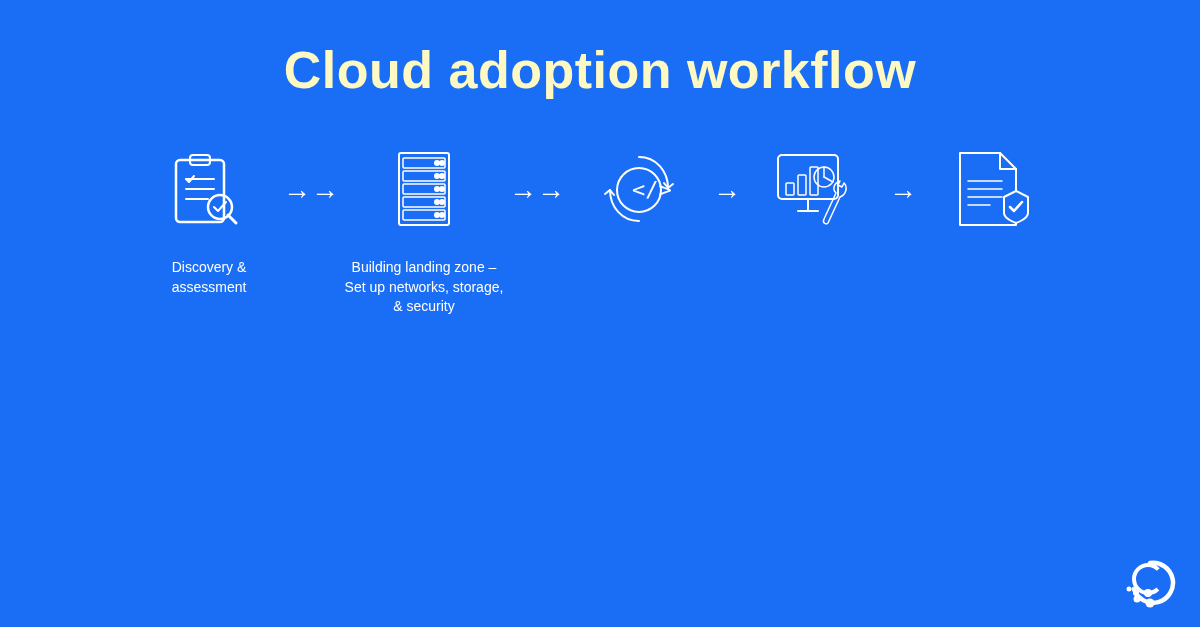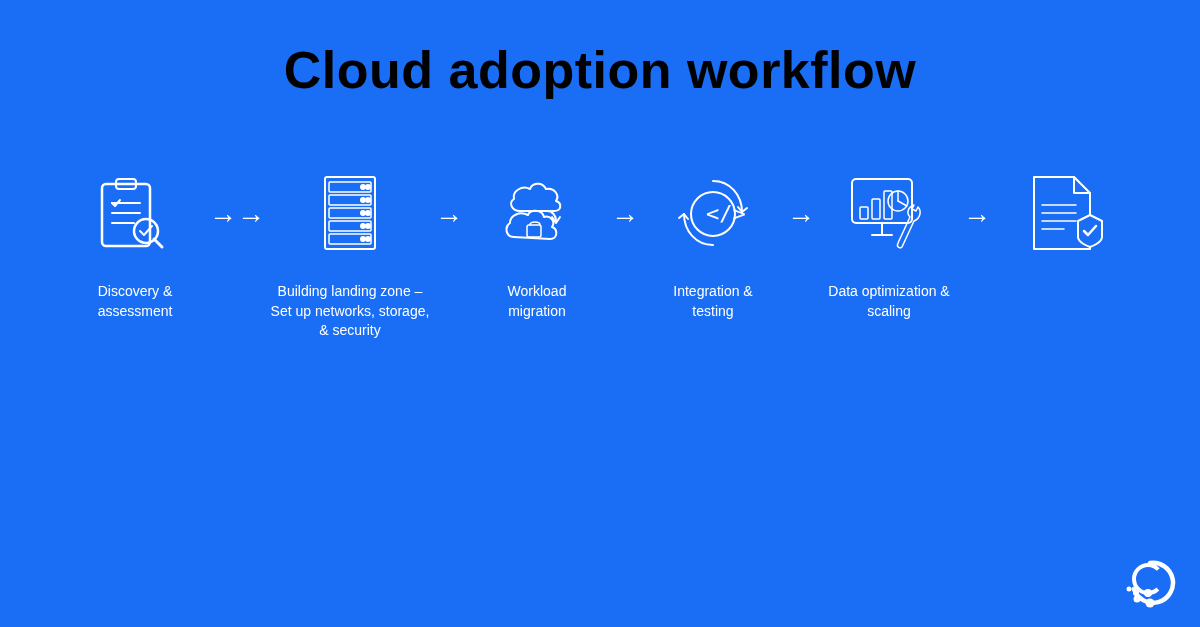--- a/index.html
+++ b/index.html
@@ -8,25 +8,25 @@
       height: 627px;
       background-color: #1a6ef5;
       font-family: 'Segoe UI', Arial, sans-serif;
       overflow: hidden;
       display: flex;
       flex-direction: column;
       align-items: center;
       justify-content: flex-start;
     }
     .title {
-      color: #000000;
+      color: #fef9c3;
       font-size: 52px;
       font-weight: 600;
       margin-top: 40px;
-      margin-bottom: 64px;
+      margin-bottom: 40px;
       letter-spacing: 0.5px;
     }
     .workflow {
       display: flex;
       align-items: flex-start;
       justify-content: center;
       width: 100%;
       padding: 0 20px;
       gap: 0;
     }
@@ -138,55 +138,37 @@
         <circle cx="63" cy="57" r="2" fill="white"></circle>
         <circle cx="58" cy="70" r="2" fill="white"></circle>
         <circle cx="63" cy="70" r="2" fill="white"></circle>
       </svg>
     </div>
     <div class="step-label">Building landing zone –<br>Set up networks, storage,<br>&amp; security</div>
   </div>
 
   <div class="arrow">→</div>
 
-  <div class="step">
-    <div class="icon-box">
-      <svg viewBox="0 0 90 90">
-
-        <path d="M28,42 C20,42 16,34 22,30 C20,22 30,16 38,20 C40,14 50,12 54,20 C62,18 68,26 64,32 C70,34 70,42 62,42 Z" stroke="white" stroke-width="2" fill="none"></path>
-
-        <path d="M55,42 C60,42 64,46 64,52" stroke="white" stroke-width="2" fill="none"></path>
-        <path d="M60,48 L64,54 L68,48" stroke="white" stroke-width="2" fill="none"></path>
-
-        <path d="M22,68 C14,68 12,58 18,54 C18,46 28,42 36,46 C38,40 50,40 52,48 C58,46 64,52 60,58 C66,60 66,70 58,70 Z" stroke="white" stroke-width="2" fill="none"></path>
-
-        <rect x="35" y="56" width="14" height="12" rx="2" stroke="white" stroke-width="1.5" fill="none"></rect>
-        <path d="M38,56 C38,52 48,52 48,56" stroke="white" stroke-width="1.5" fill="none"></path>
-      </svg>
-    </div>
-    <div class="step-label">Workload<br>migration</div>
-  </div>
 
   <div class="arrow">→</div>
 
   <div class="step">
     <div class="icon-box">
       <svg viewBox="0 0 90 90">
 
         <path d="M45,12 C62,12 74,26 74,43" stroke="white" stroke-width="2" fill="none"></path>
         <polyline points="70,38 74,43 79,39" stroke="white" stroke-width="2" fill="none"></polyline>
         <path d="M45,76 C28,76 16,62 16,45" stroke="white" stroke-width="2" fill="none"></path>
         <polyline points="20,50 16,45 11,49" stroke="white" stroke-width="2" fill="none"></polyline>
 
         <circle cx="45" cy="45" r="22" stroke="white" stroke-width="2" fill="none"></circle>
 
         <text x="38" y="52" fill="white" font-size="22" font-family="monospace" stroke="none">&lt;/&gt;</text>
       </svg>
     </div>
-    <div class="step-label">Integration &amp;<br>testing</div>
   </div>
 
   <div class="arrow">→</div>
 
   <div class="step">
     <div class="icon-box">
       <svg viewBox="0 0 90 90">
 
         <rect x="8" y="10" width="60" height="44" rx="4" stroke="white" stroke-width="2" fill="none"></rect>
 
@@ -197,21 +179,20 @@
         <rect x="28" y="30" width="8" height="20" rx="1" stroke="white" stroke-width="1.5" fill="none"></rect>
         <rect x="40" y="22" width="8" height="28" rx="1" stroke="white" stroke-width="1.5" fill="none"></rect>
 
         <circle cx="54" cy="32" r="10" stroke="white" stroke-width="1.5" fill="none"></circle>
         <line x1="54" y1="32" x2="54" y2="22" stroke="white" stroke-width="1.5"></line>
         <line x1="54" y1="32" x2="63" y2="37" stroke="white" stroke-width="1.5"></line>
 
         <path d="M66,48 C62,44 64,38 70,36 L68,40 L72,42 L74,38 C78,42 76,50 70,52 L58,78 C56,80 52,78 54,74 Z" stroke="white" stroke-width="1.5" fill="none"></path>
       </svg>
     </div>
-    <div class="step-label">Data optimization &amp;<br>scaling</div>
   </div>
 
   <div class="arrow">→</div>
 
   <div class="step">
     <div class="icon-box">
       <svg viewBox="0 0 90 90">
 
         <path d="M14,8 L54,8 L70,24 L70,80 L14,80 Z" stroke="white" stroke-width="2" fill="none"></path>
         <path d="M54,8 L54,24 L70,24" stroke="white" stroke-width="2" fill="none"></path>

